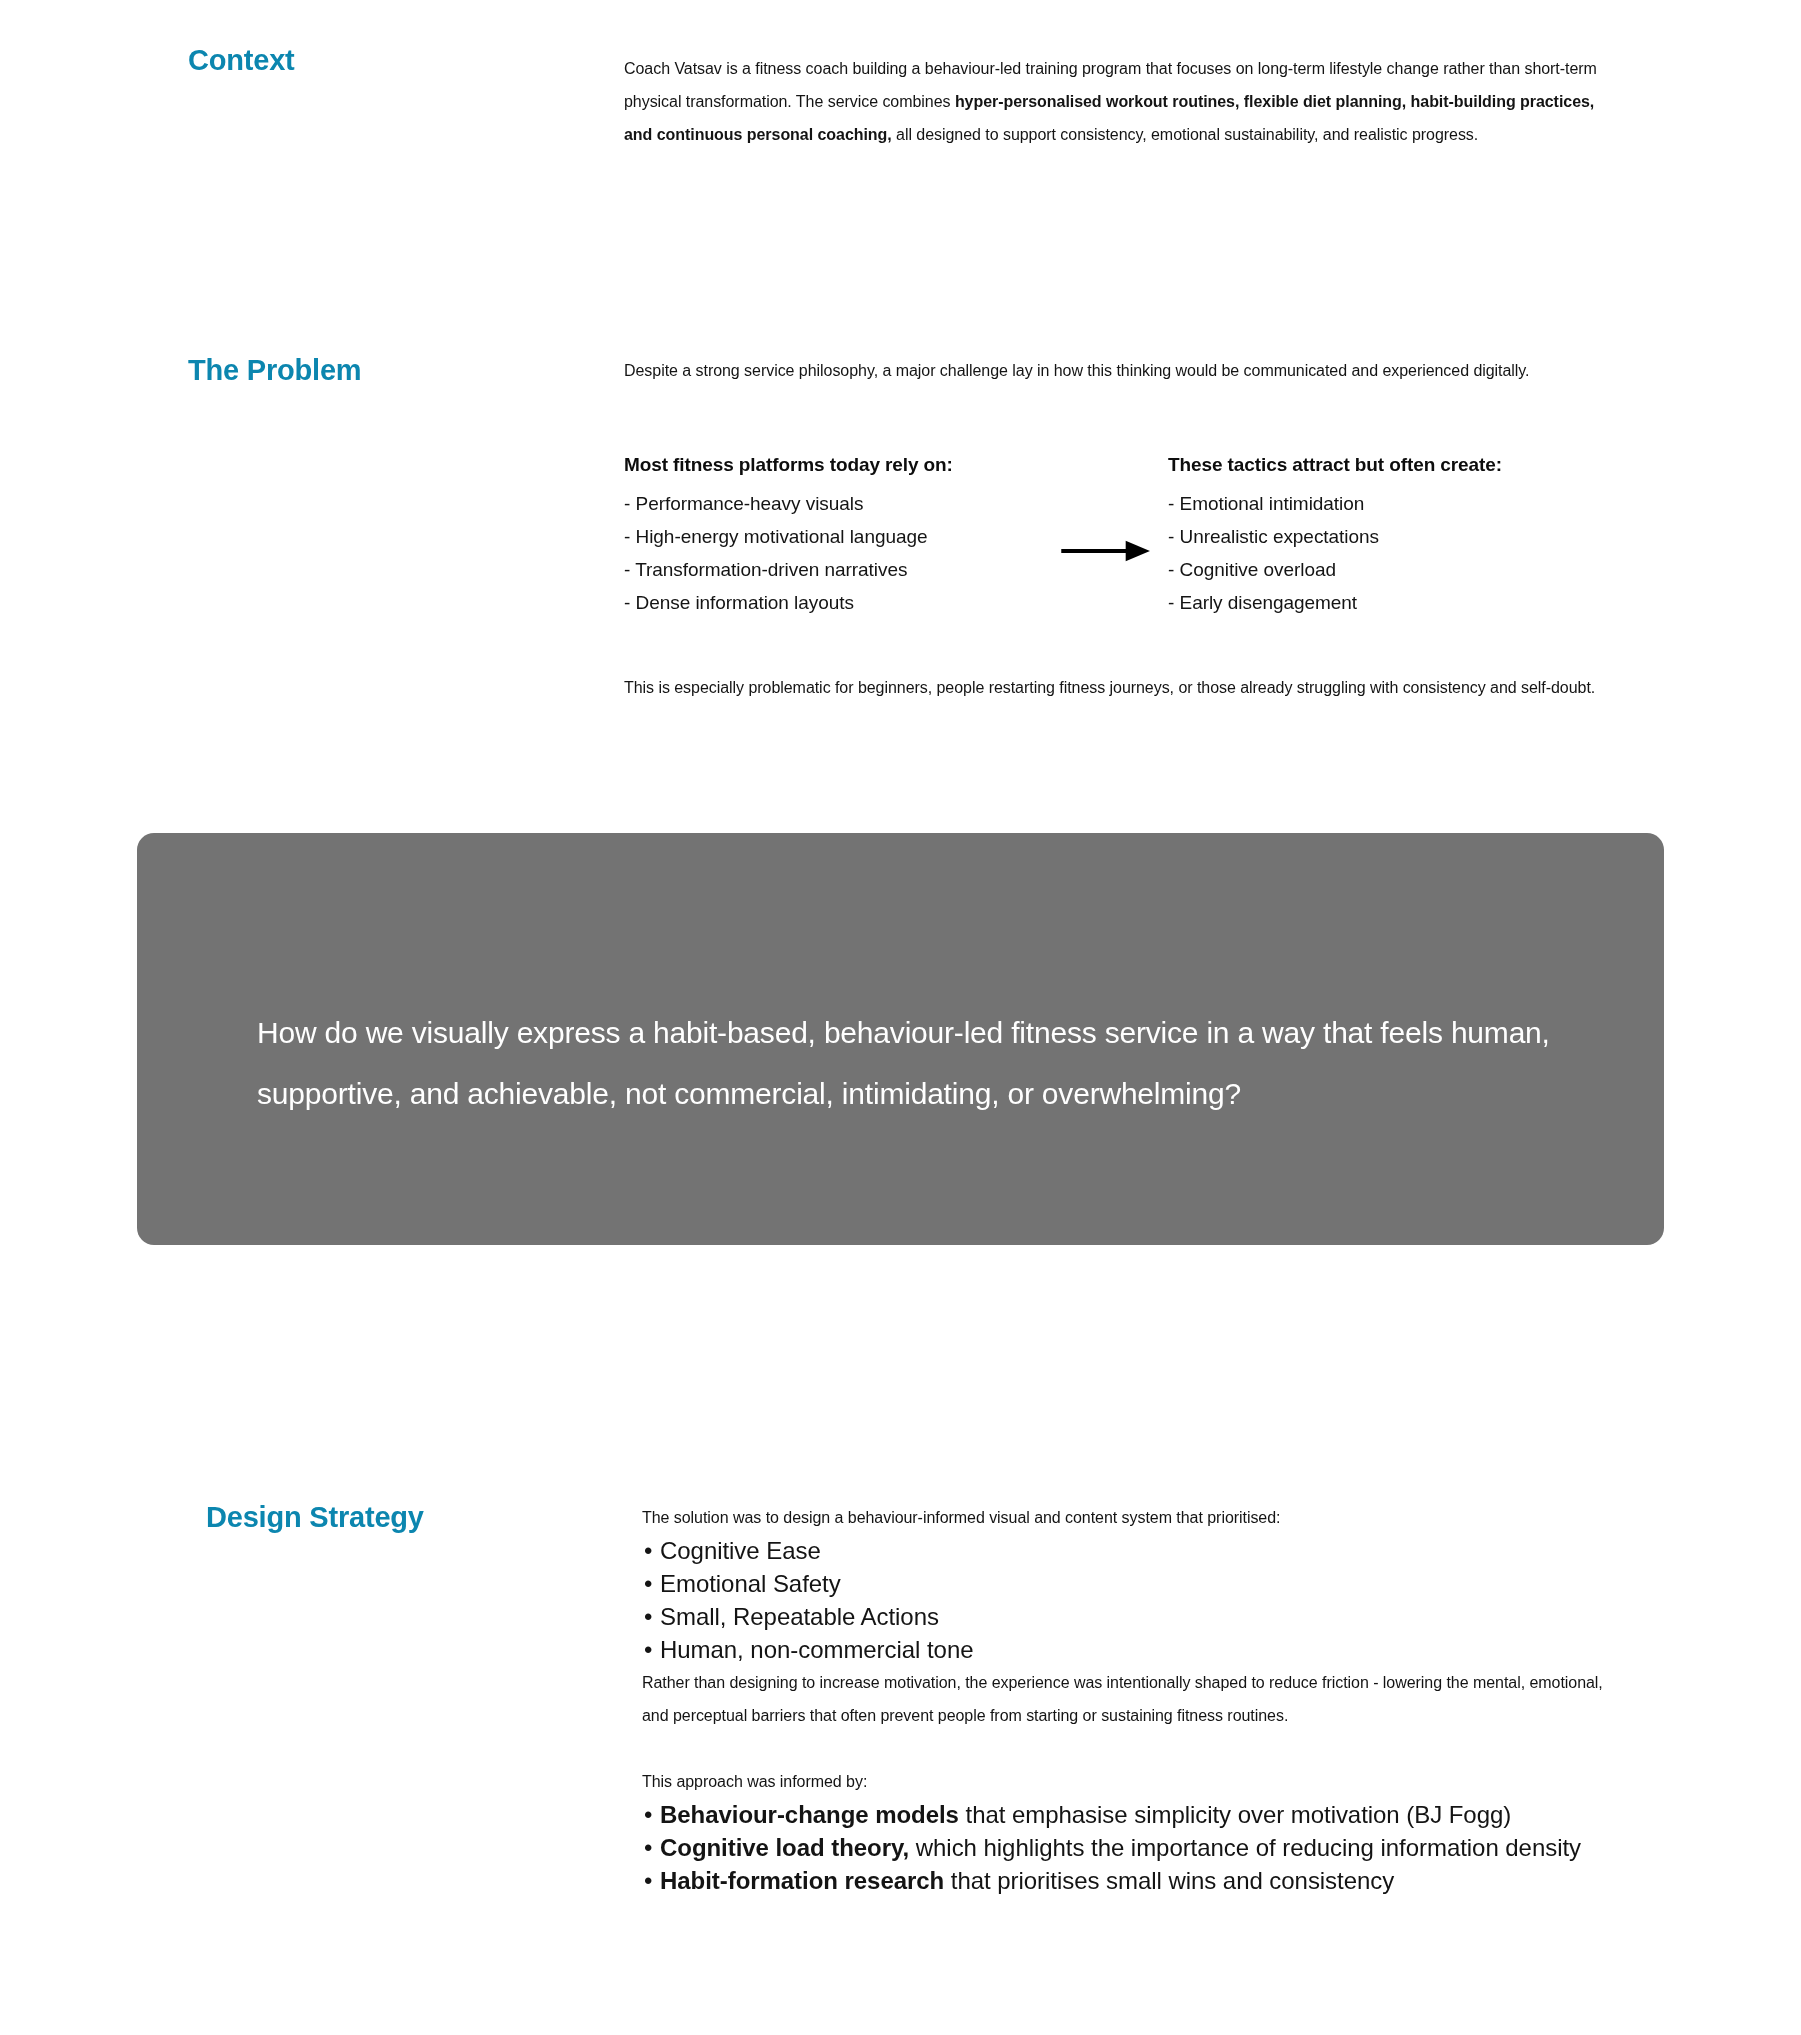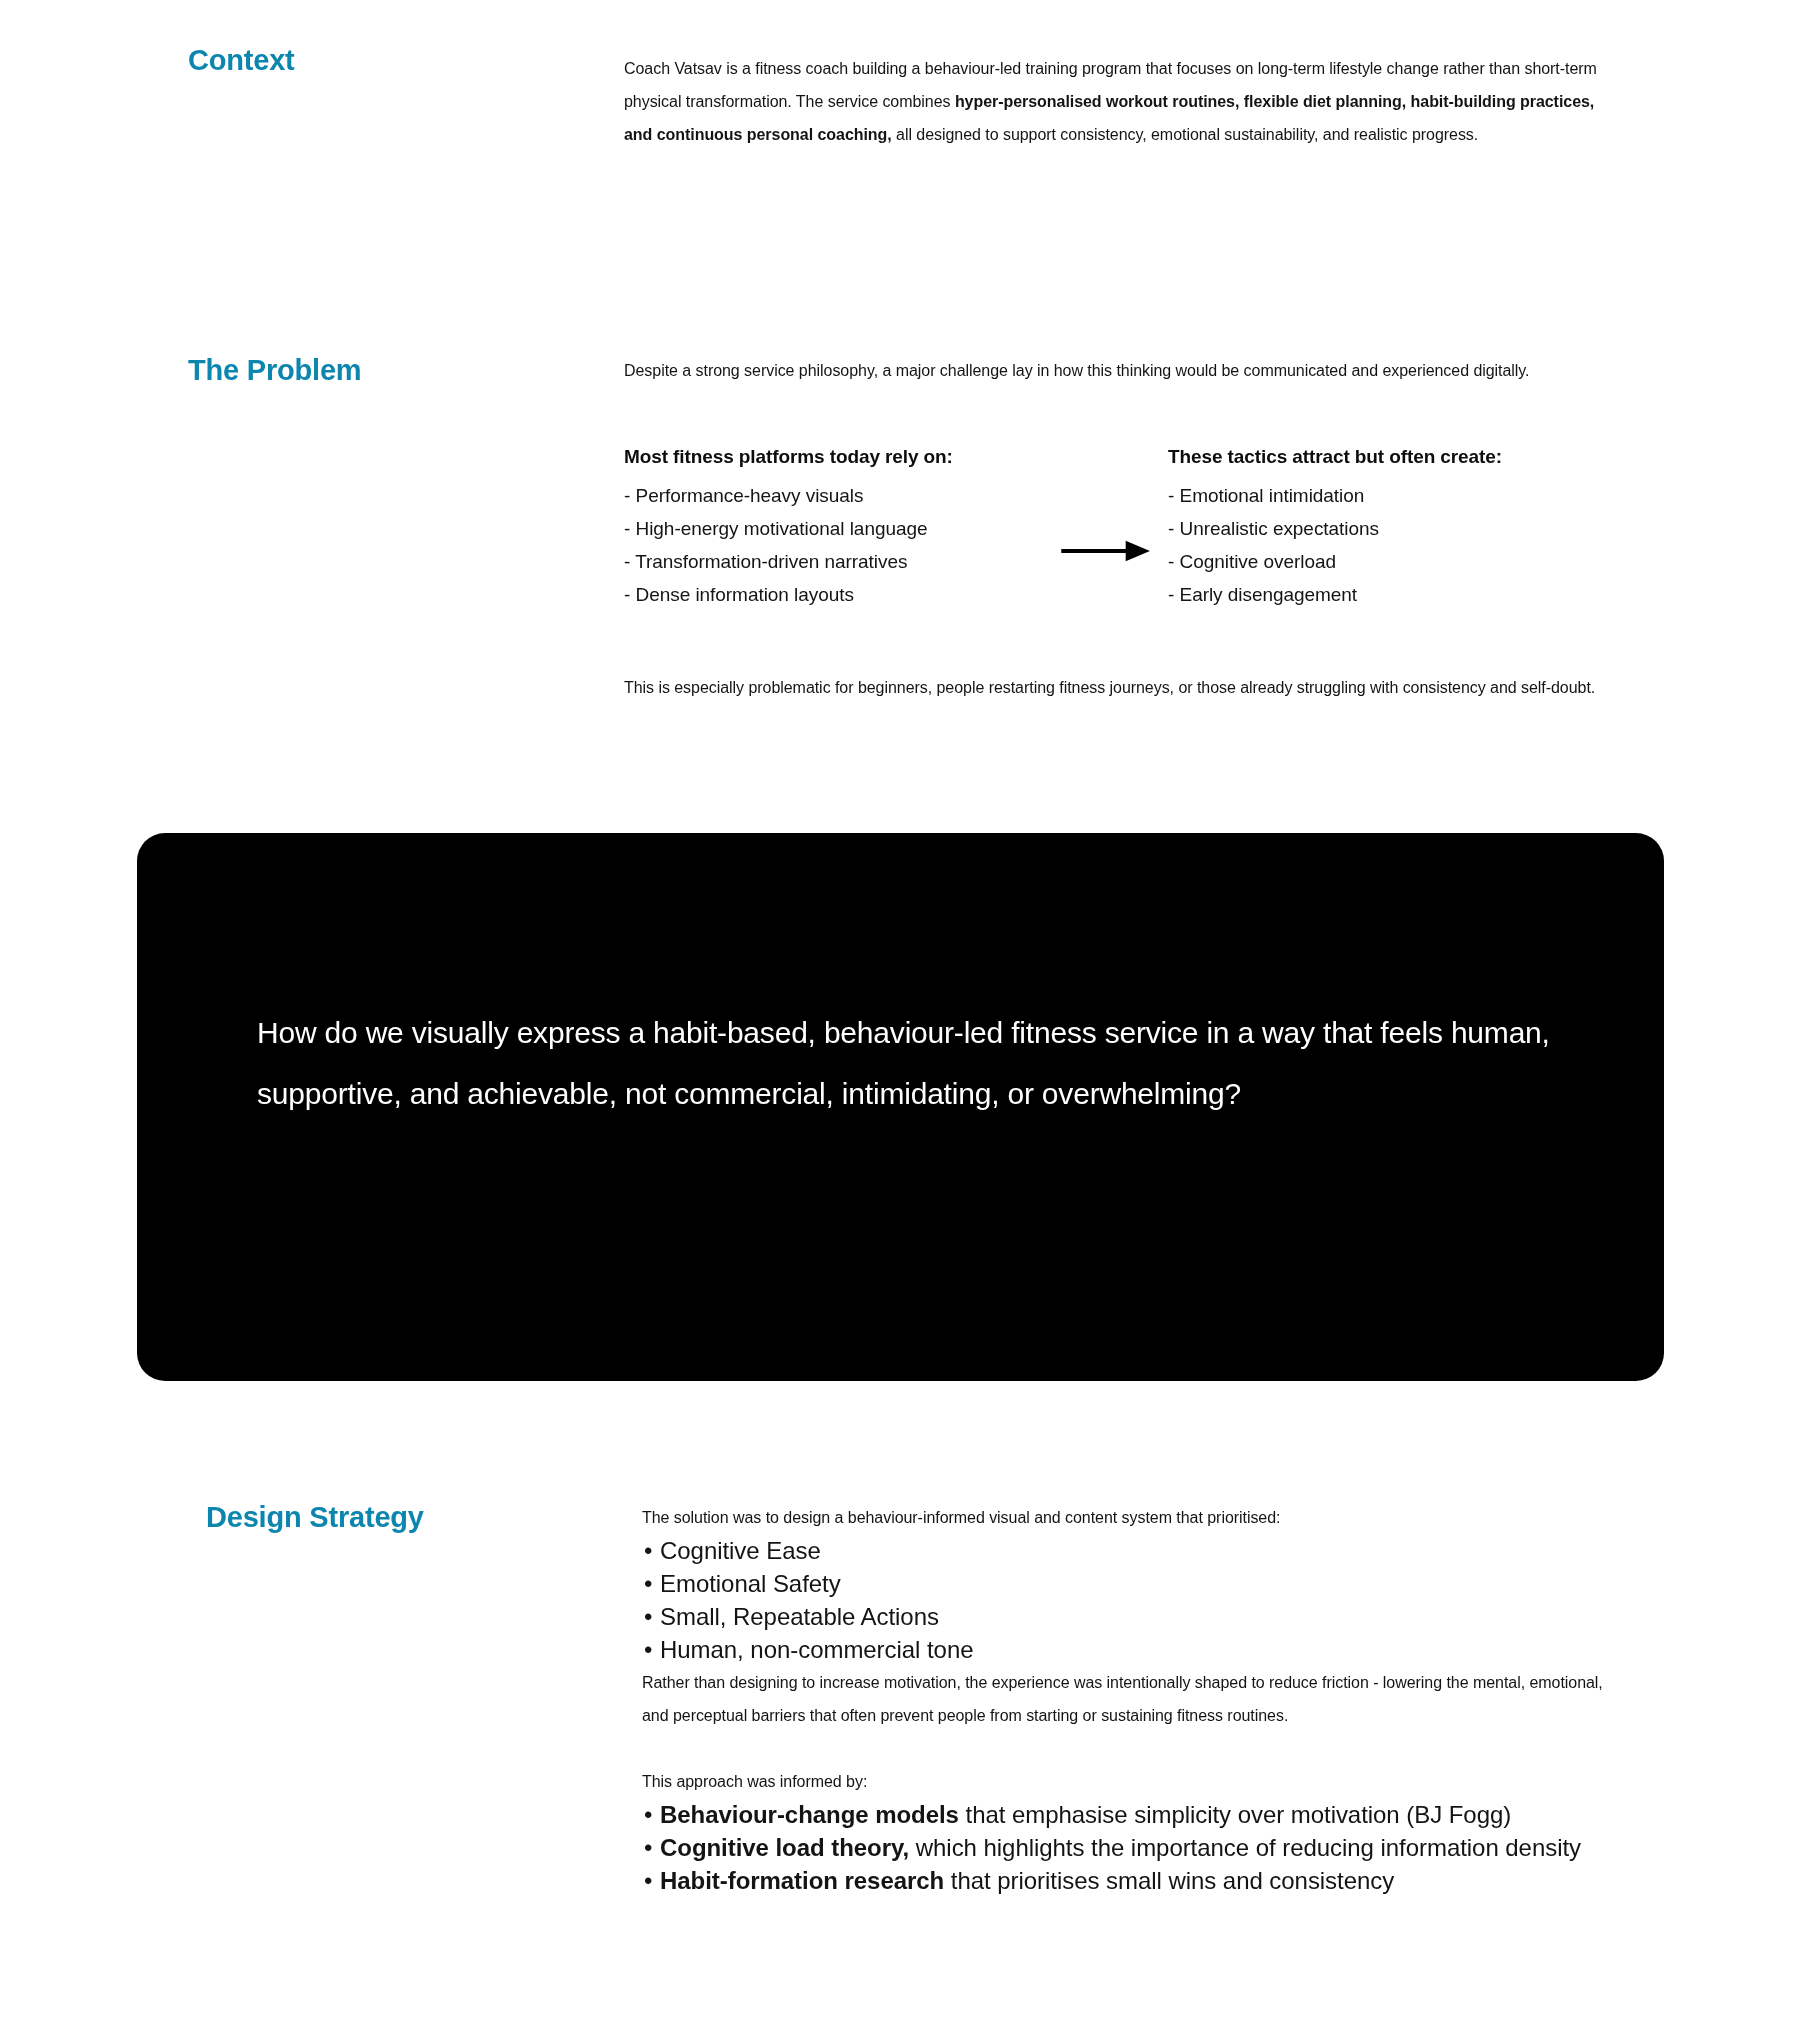--- a/index.html
+++ b/index.html
@@ -53,21 +53,21 @@
   
   .compare {
     position: absolute;
     left: 624px;
     top: 450px;
     width: 1032px;
     height: 164px;
   }
   .compare-col {
     position: absolute;
-    top: 0;
+    top: 8px;
   }
   .compare-col.left  { left: 0px;    width: 422px; }
   .compare-col.right { left: 544px; width: 469px; }
   .compare-title {
     font-size: 19px;
     font-weight: 700;
     color: #0d0d0d;
     margin: 0 0 10.3px 0;
     line-height: 1.2;
     letter-spacing: -0.1px;
@@ -87,23 +87,23 @@
     width: 94px;
     height: 28px;
   }
 
   
   .callout {
     position: absolute;
     left: 137px;
     top: 833px;
     width: 1527px;
-    height: 548px;
-    background: #000000;
-    border-radius: 28px;
+    height: 412px;
+    background: #737373;
+    border-radius: 17px;
   }
   .callout-text {
     position: absolute;
     left: 120px;
     top: 169px;
     width: 1313px;
     margin: 0;
     color: #ffffff;
     font-size: 30px;
     line-height: 61px;

